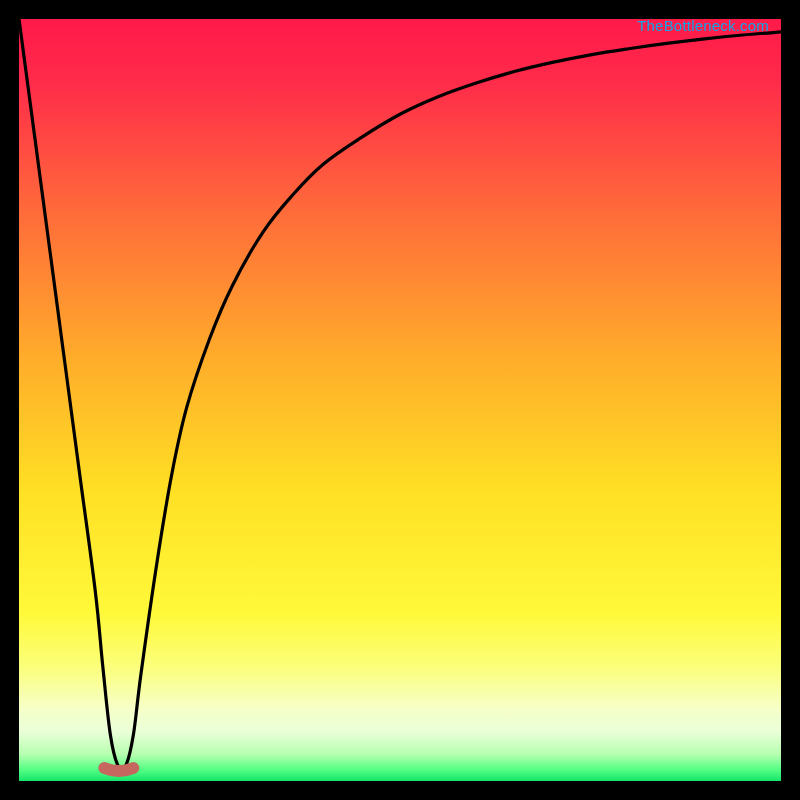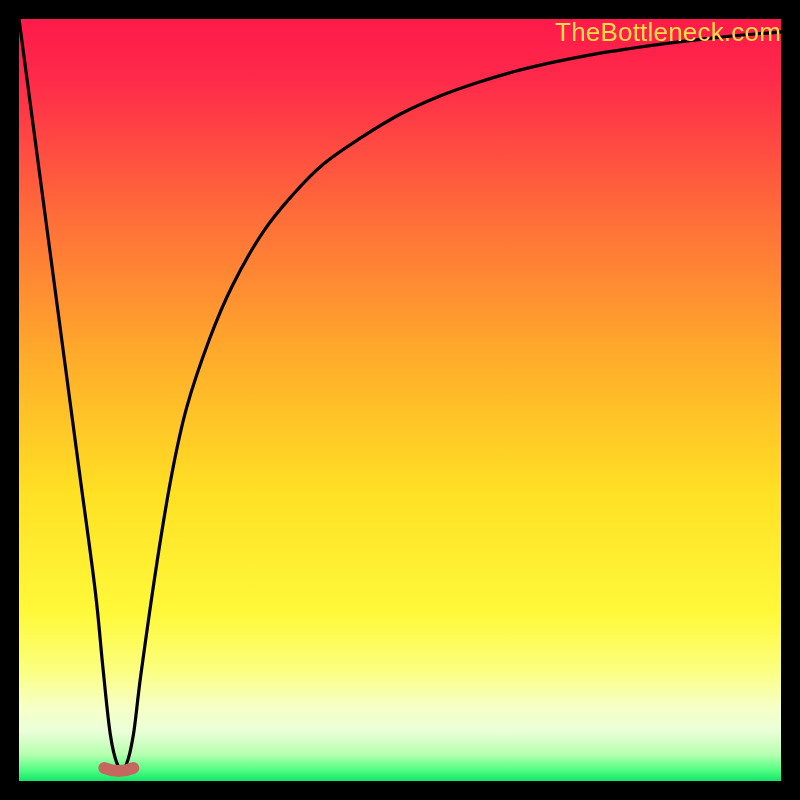--- a/index.html
+++ b/index.html
@@ -22,23 +22,23 @@
   .plot {
     position: absolute;
     left: 0;
     top: 0;
     width: 762px;
     height: 762px;
   }
   .watermark {
     position: absolute;
     top: -2px;
-    right: 0px;
-    color: #fde047;
-    font-size: 26px;
+    right: 12px;
+    color: #0ea5e9;
+    font-size: 15px;
     font-weight: 500;
     letter-spacing: 0.2px;
   }
 </style>
 </head>
 <body>
 
 <div class="frame">
   <svg class="plot" viewBox="0 0 762 762">
     <defs>

